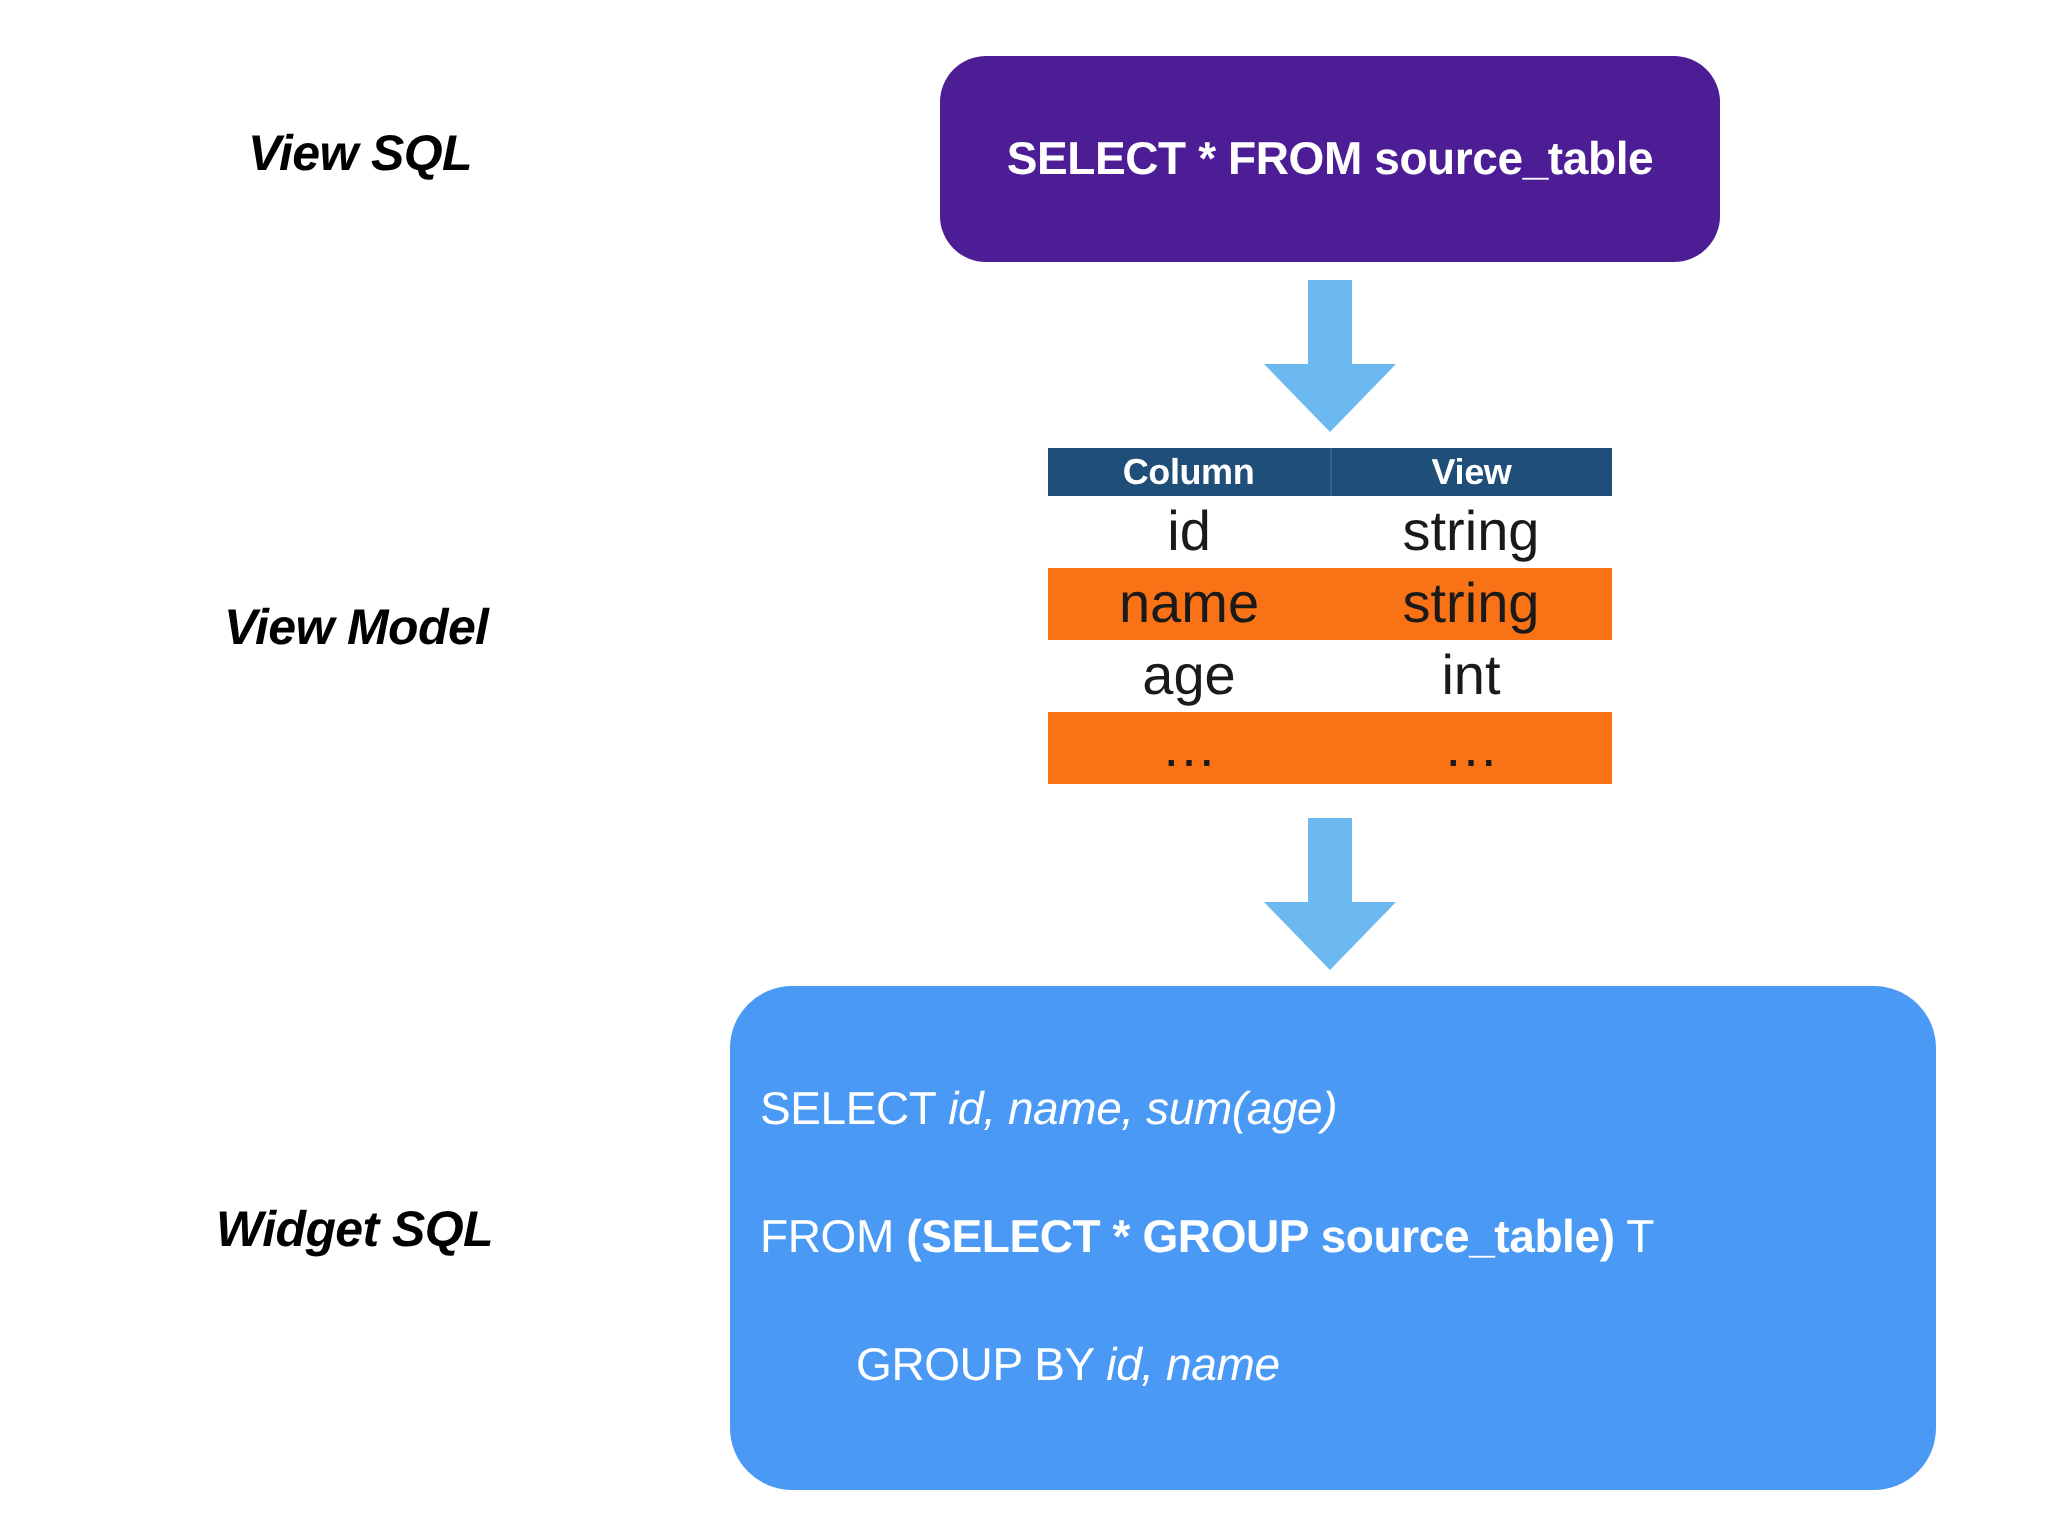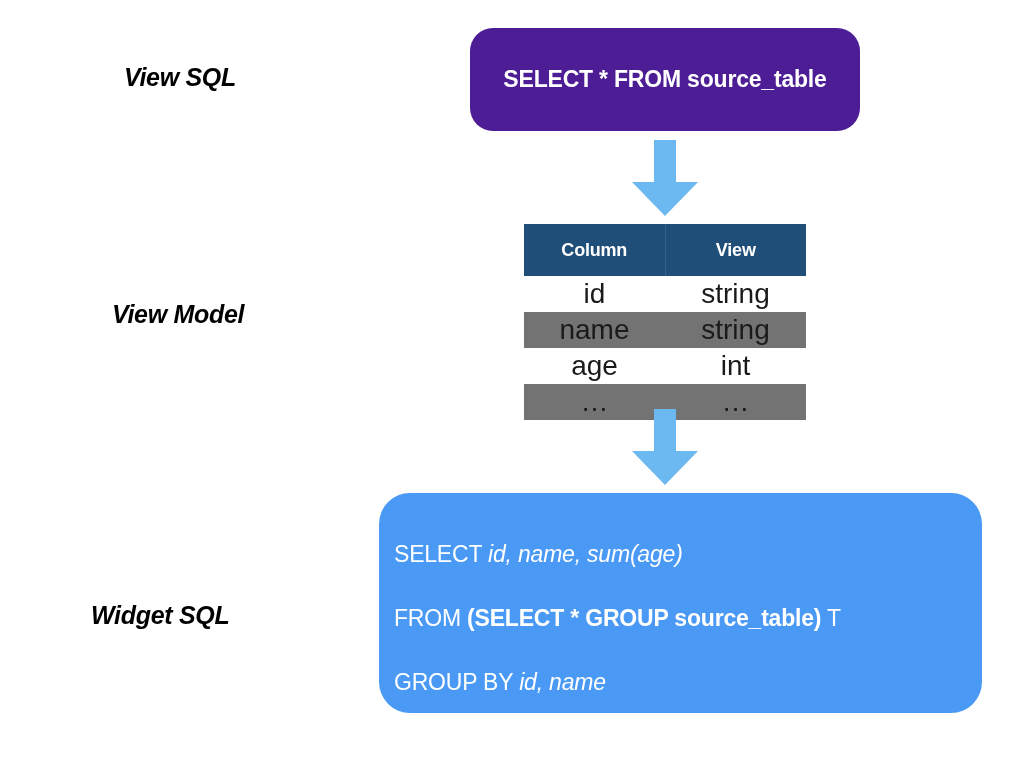--- a/index.html
+++ b/index.html
@@ -25,21 +25,21 @@
     font-size: 25px;
     font-weight: bold;
     color: #000000;
     letter-spacing: -0.3px;
     white-space: nowrap;
     text-align: left;
     font-style: italic;
   }
   #label-view-sql   { left: 124px; top: 63px; }
   #label-view-model { left: 112px; top: 300px; }
-  #label-widget-sql { left: 91px; top: 601px; }
+  #label-widget-sql { left: 108px; top: 601px; }
 
   
   #view-sql-box {
     position: absolute;
     left: 470px;
     top: 28px;
     width: 390px;
     height: 103px;
     background: #4c1d95;
     border-radius: 23px;
@@ -72,61 +72,61 @@
     width: 282px;
     border-collapse: collapse;
     table-layout: fixed;
   }
   #view-model-table th {
     background: #1f4e79;
     color: #ffffff;
     font-size: 18px;
     font-weight: bold;
     text-align: center;
-    height: 52px;
+    height: 24px;
     padding: 0;
     letter-spacing: -0.2px;
   }
   #view-model-table th.col-head-column {
     border-right: 1px solid #35618a;
   }
   #view-model-table td {
     font-size: 28px;
     color: #1a1a1a;
     text-align: center;
     height: 36px;
     padding: 0;
     font-weight: normal;
   }
   #view-model-table tr.row-odd td  { background: #ffffff; }
-  #view-model-table tr.row-even td { background: #737373; }
+  #view-model-table tr.row-even td { background: #f97316; }
 
   
   #widget-sql-box {
     position: absolute;
-    left: 379px;
+    left: 365px;
     top: 493px;
     width: 603px;
-    height: 220px;
+    height: 252px;
     background: #4a9af5;
     border-radius: 31px;
     padding: 0;
     box-sizing: border-box;
   }
   .widget-sql-line {
     position: absolute;
     left: 15px;
     color: #ffffff;
     font-size: 23px;
     white-space: nowrap;
     letter-spacing: -0.2px;
   }
   #widget-sql-line-1 { top: 48px; }
   #widget-sql-line-2 { top: 112px; }
-  #widget-sql-line-3 { top: 176px; }
+  #widget-sql-line-3 { top: 176px; margin-left: 48px; }
   .kw-plain  { font-weight: normal; font-style: normal; }
   .kw-italic { font-weight: normal; font-style: italic; }
   .kw-bold   { font-weight: bold;   font-style: normal; }
 </style>
 </head>
 <body>
 
 <div id="canvas">
 
   <div class="row-label" id="label-view-sql">View SQL</div>

